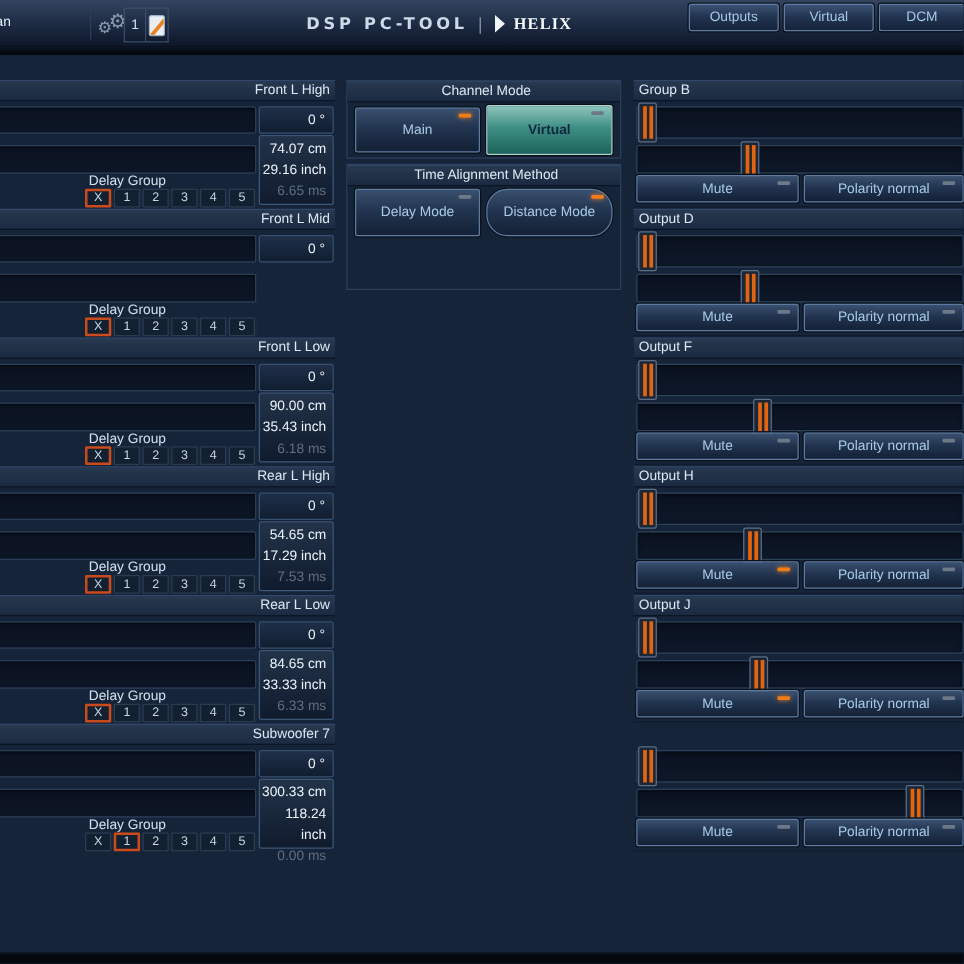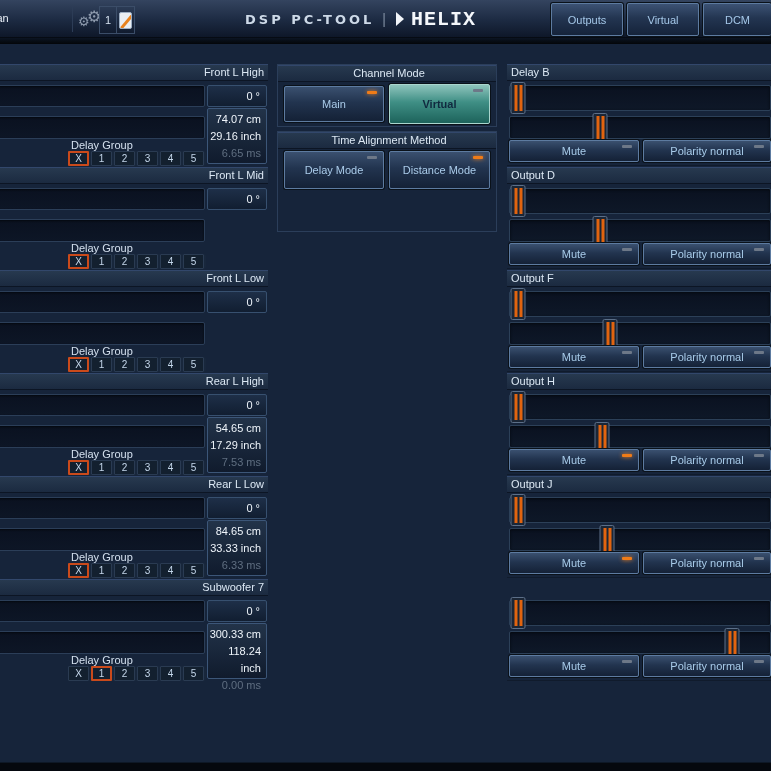--- a/index.html
+++ b/index.html
@@ -58,26 +58,26 @@
   }
   #logo .bar { color:#7f8da1; font-size:14px; }
   #logo .hx-mark {
     display:inline-block; width:9px; height:14px; position:relative;
   }
   #logo .hx-mark::before {
     content:""; position:absolute; left:2px; top:0; width:0; height:0;
     border-left:8px solid #f2f5f9; border-top:7px solid transparent; border-bottom:7px solid transparent;
   }
   #logo .helix {
-    font-family:Liberation Mono, monospace; font-weight:bold; font-size:20px;
+    font-family:Liberation Serif, serif; font-weight:bold; font-size:13px;
     letter-spacing:1px; color:#f4f7fb;text-align:center;
   }
   #tb-nav { position:absolute; right:0; top:3px; height:32px; display:flex; gap:4px; }
   .nav-btn {
-    width:72px; height:33px; display:flex; align-items:center; justify-content:center;
+    width:72px; height:22px; display:flex; align-items:center; justify-content:center;
     background:linear-gradient(#3c5274, #233551 45%, #15233a);
     border:1px solid #5d7ba0; border-radius:2px;
     box-shadow:0 0 0 1px #0a1119;
     color:#a5c8e9; cursor:pointer;
   }
   .nav-btn:last-child { width:68px; border-right:none; }
 
   
   #left-col  { position:absolute; left:0;   top:64px; width:268px; }
   #mid-col   { position:absolute; left:277px; top:64px; width:220px; }
@@ -140,21 +140,21 @@
     border:1px solid #5d7ba0; border-radius:2px;
     box-shadow:0 0 0 1px #0a1119; color:#aacbe9; cursor:pointer;
   }
   #btn-main    { left:6px;  top:21px; width:100px; height:36px; }
   #btn-virtual {
     left:111px; top:19px; width:101px; height:40px;
     background:linear-gradient(#8ec4bc, #3f8f85 45%, #1d635b);
     border:1px solid #aad6ce; color:#10293f; font-weight:bold;
   }
   #btn-delaymode    { left:6px;  top:19px; width:100px; height:38px; }
-  #btn-distancemode { left:111px; top:19px; width:101px; height:38px; }
+  #btn-distancemode { left:111px; top:19px; width:101px; height:38px;border-radius:17px; }
   #btn-atm {
     left:26px; top:63px; width:168px; height:32px;
     background:linear-gradient(#2b3c56, #182840 50%, #131f33);
     border:1px solid #4c6283; color:#b2cee9; font-weight:normal;
   }
   .led {
     position:absolute; top:4px; right:6px; width:10px; height:3px; border-radius:1px;
   }
   .led-orange { background:#f07c18; box-shadow:0 0 4px #f07c18; }
   .led-gray   { background:#6d7888; }
@@ -276,20 +276,25 @@
 
   <section class="strip">
     <div class="band">
       <span>Front L Low</span>
     </div>
     <div class="ltrack t1"></div>
     <div class="deg-field">
       <span>0 °</span>
     </div>
     <div class="ltrack t2"></div>
+    <div class="value-box">
+      <div class="val">90.00 cm</div>
+      <div class="val">35.43 inch</div>
+      <div class="val ms">6.18 ms</div>
+    </div>
     <div class="dg-label">Delay Group</div>
     <div class="dg-row">
       <span class="delay-btn selected">X</span>
       <span class="delay-btn">1</span>
       <span class="delay-btn">2</span>
       <span class="delay-btn">3</span>
       <span class="delay-btn">4</span>
       <span class="delay-btn">5</span>
     </div>
   </section>
@@ -395,21 +400,21 @@
     <div class="mode-btn" id="btn-distancemode">
       <span>Distance Mode</span>
       <span class="led led-orange"></span>
     </div>
   </div>
 </div>
 
 <div id="right-col">
   <section class="outsec">
     <div class="band">
-      <span>Delay B</span>
+      <span>Group B</span>
     </div>
     <div class="otrack o1">
       <span class="handle" style="left: 3%;"></span>
     </div>
     <div class="otrack o2">
       <span class="handle" style="left: 34.7%;"></span>
     </div>
     <div class="out-btn mute">
       <span>Mute</span>
       <span class="led led-gray"></span>

